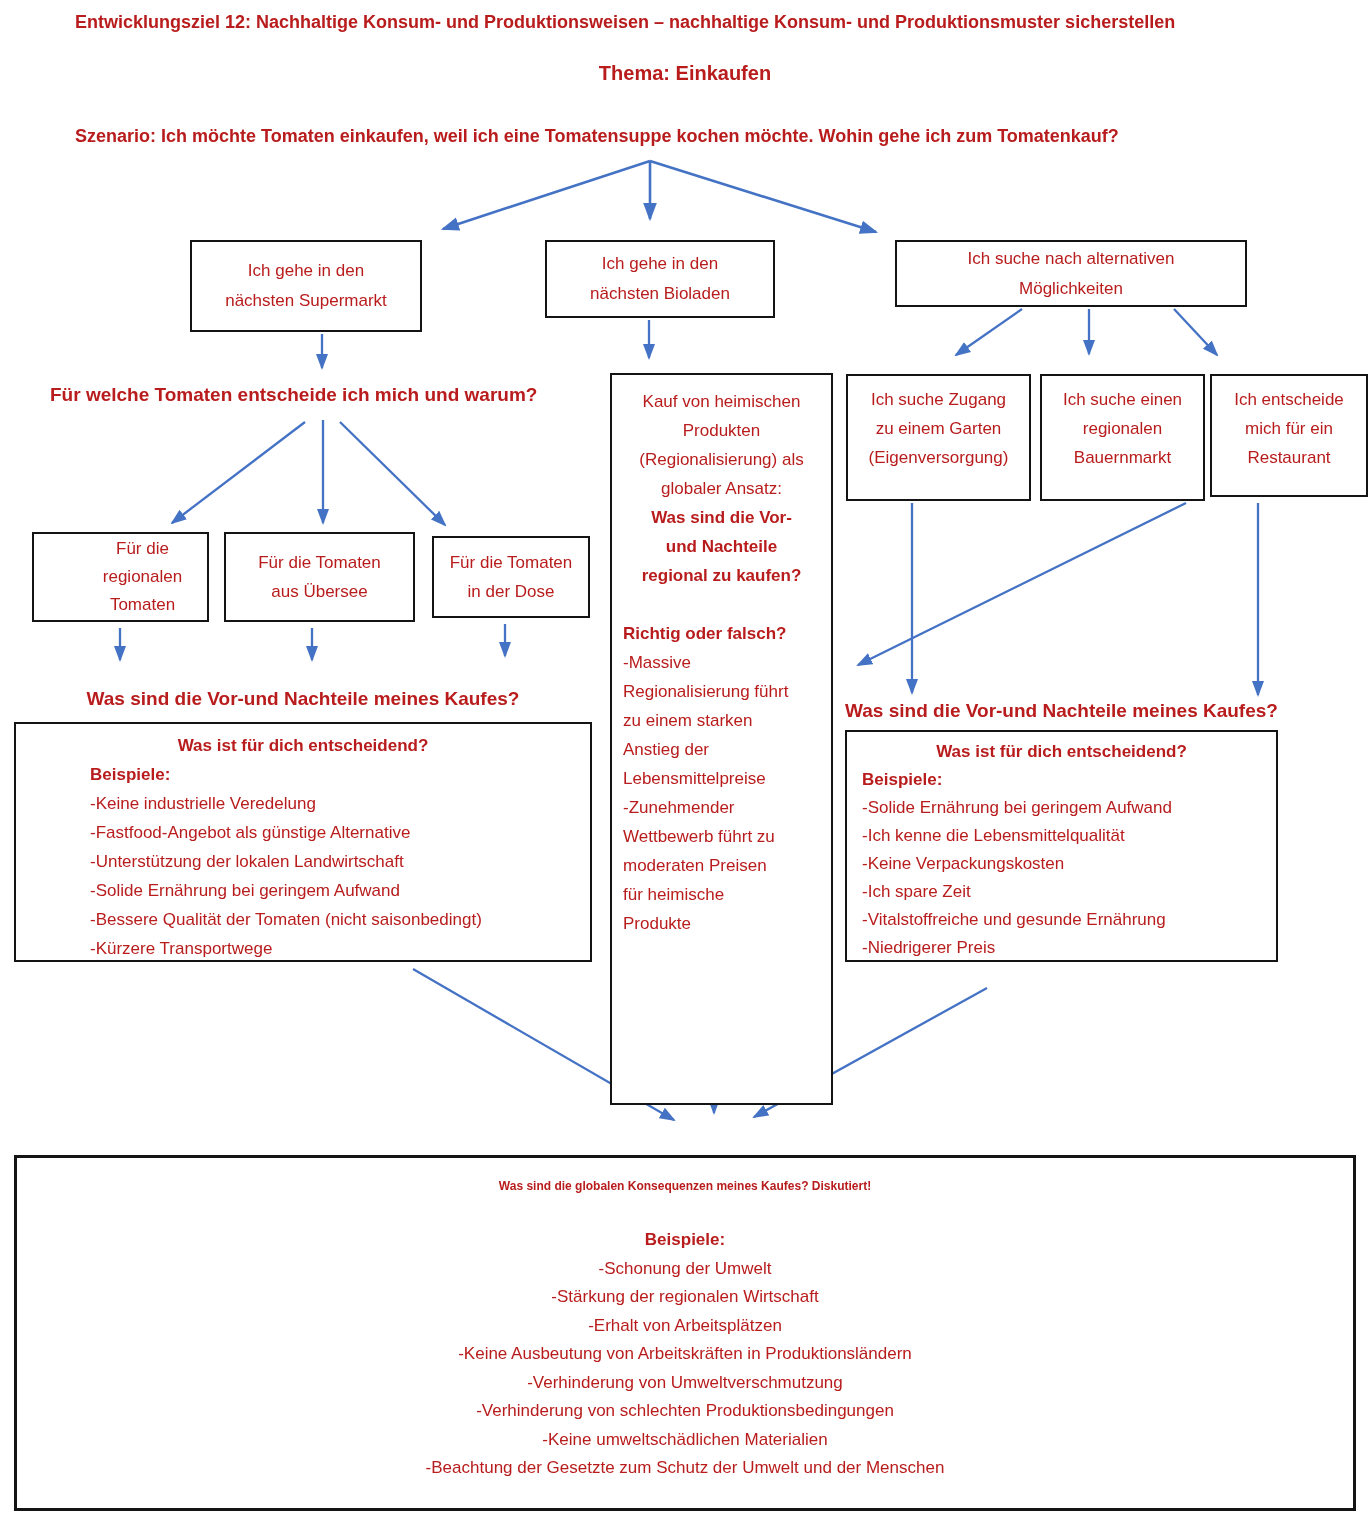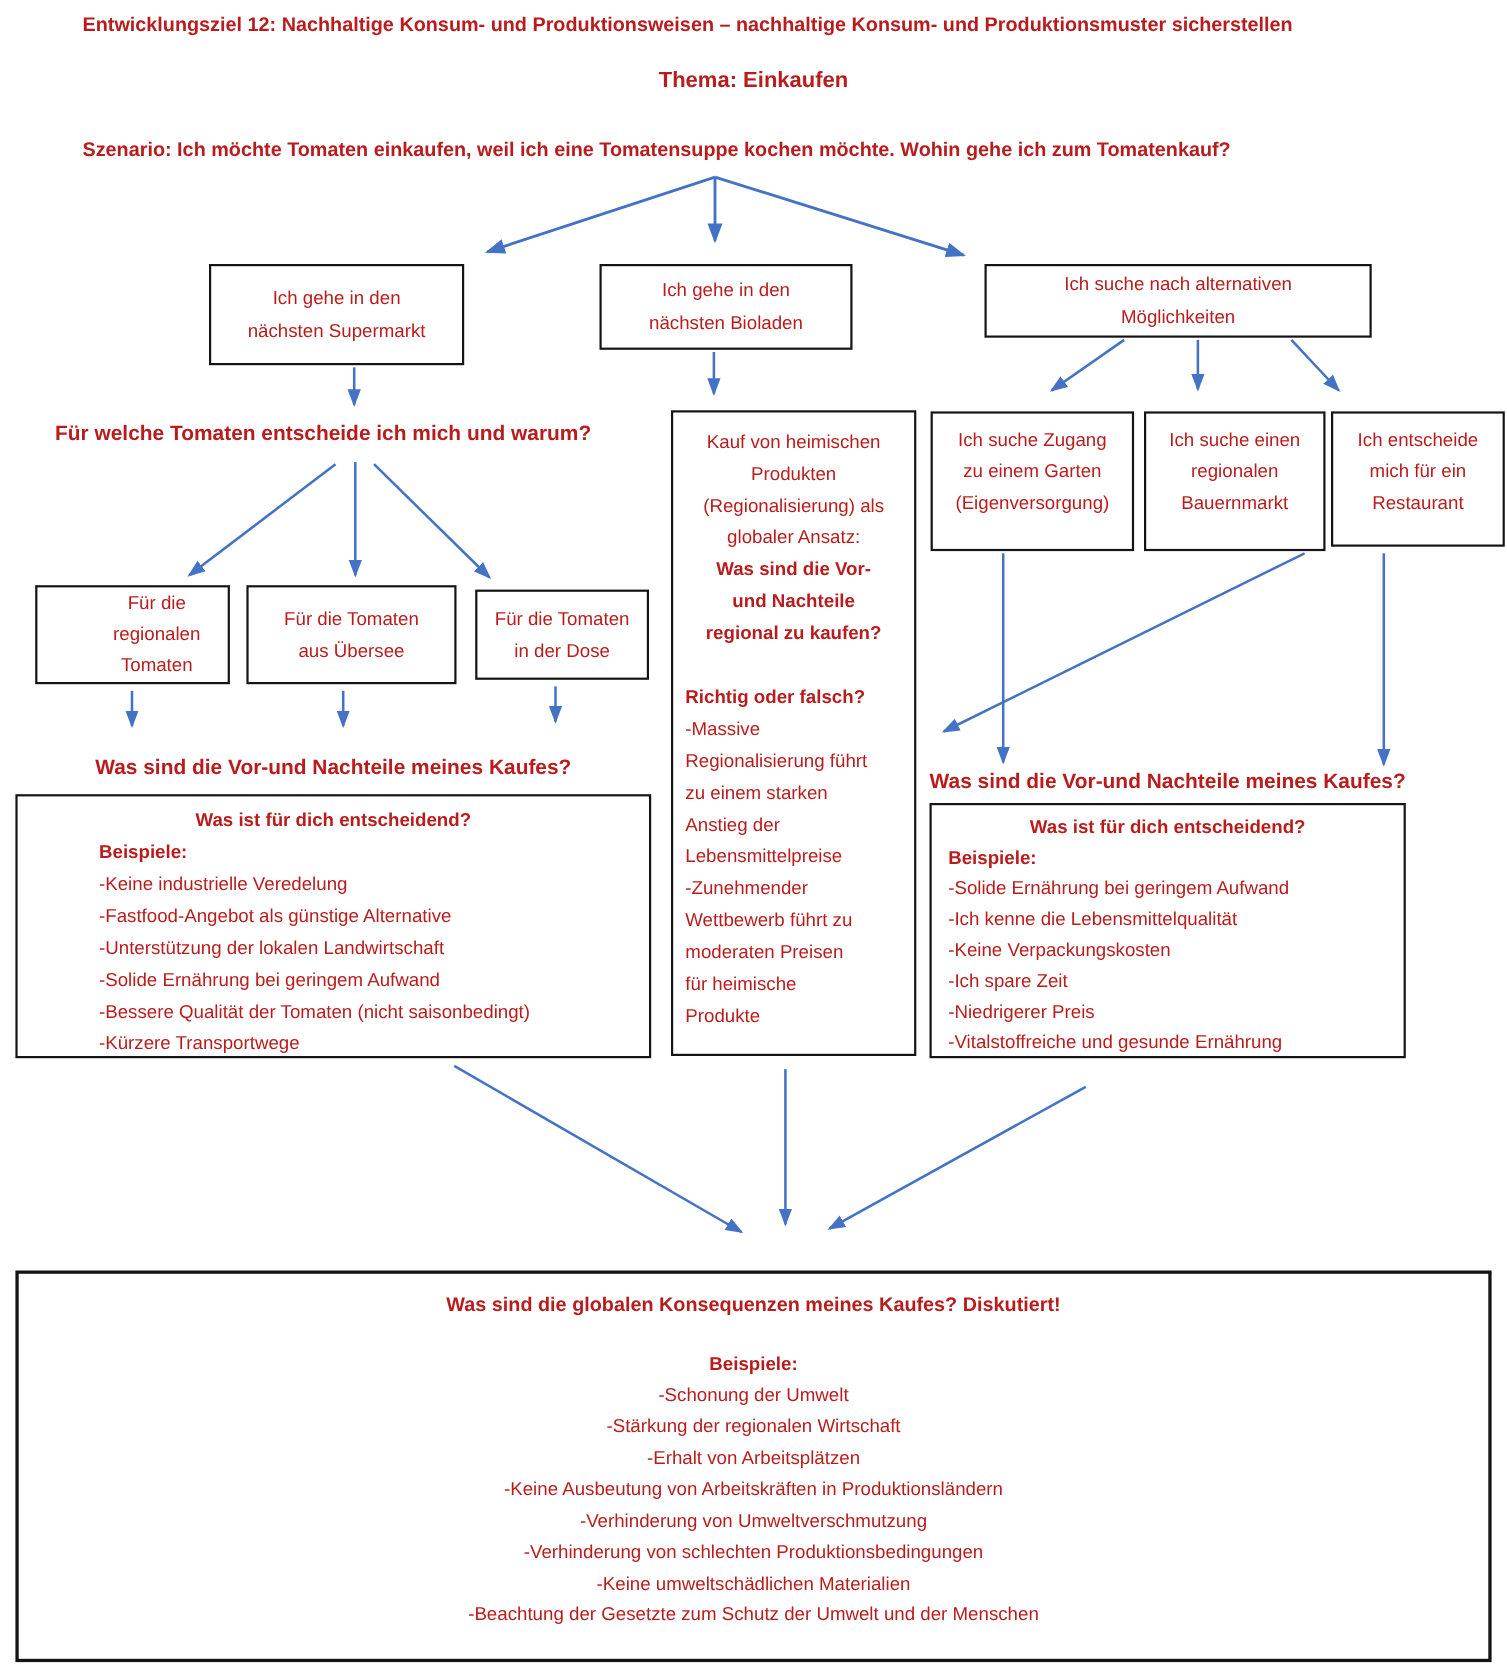--- a/index.html
+++ b/index.html
@@ -27,21 +27,21 @@
   .listline{font-size:17px;}
   .leftlist .listline{line-height:29px;padding-left:74px;}
   .leftlist .boxtitle{line-height:29px;text-align:center;font-weight:bold;}
   .rightlist .listline{line-height:28px;padding-left:15px;}
   .rightlist .boxtitle{line-height:28px;text-align:center;font-weight:bold;}
   .kaufbox{padding:12px 6px 0 6px;}
   .kaufbox .blank{height:29px;}
   .kaufbox .qz{padding-left:5px;text-align:left;}
   .consq{text-align:center;padding-top:14px;border-width:3px;}
   .consq .cline{line-height:28.5px;font-size:17px;}
-  .consq .ctitle{font-size:18px;font-weight:bold;line-height:28px;}
+  .consq .ctitle{font-size:12px;font-weight:bold;line-height:28px;}
   .consq .cgap{height:26px;}
   .altbox{display:flex;justify-content:center;text-align:center;padding-top:9px;}
 </style>
 </head>
 <body>
 
 <div class="canvas">
 
   <svg class="arrows" viewBox="0 0 1370 1519" xmlns="http://www.w3.org/2000/svg">
     <defs>
@@ -98,21 +98,21 @@
     <div class="boxtitle">Was ist für dich entscheidend?</div>
     <div class="listline bold">Beispiele:</div>
     <div class="listline">-Keine industrielle Veredelung</div>
     <div class="listline">-Fastfood-Angebot als günstige Alternative</div>
     <div class="listline">-Unterstützung der lokalen Landwirtschaft</div>
     <div class="listline">-Solide Ernährung bei geringem Aufwand</div>
     <div class="listline">-Bessere Qualität der Tomaten (nicht saisonbedingt)</div>
     <div class="listline">-Kürzere Transportwege</div>
   </div>
 
-  <div class="box kaufbox" style="left:610px;top:373px;width:223px;height:587px;">
+  <div class="box kaufbox" style="left:610px;top:373px;width:223px;height:732px;">
     <div class="pre center">Kauf von heimischen
 Produkten
 (Regionalisierung) als
 globaler Ansatz:</div>
     <div class="pre center bold">Was sind die Vor-
 und Nachteile
 regional zu kaufen?</div>
     <div class="blank"></div>
     <div class="bold qz">Richtig oder falsch?</div>
     <div class="pre qz">-Massive
@@ -139,22 +139,22 @@
 
   <div class="abs qheading" style="left:845px;top:700px;width:433px;text-align:center;">Was sind die Vor-und Nachteile meines Kaufes?</div>
 
   <div class="box rightlist" style="left:845px;top:730px;width:433px;height:232px;padding-top:6px;">
     <div class="boxtitle">Was ist für dich entscheidend?</div>
     <div class="listline bold">Beispiele:</div>
     <div class="listline">-Solide Ernährung bei geringem Aufwand</div>
     <div class="listline">-Ich kenne die Lebensmittelqualität</div>
     <div class="listline">-Keine Verpackungskosten</div>
     <div class="listline">-Ich spare Zeit</div>
+    <div class="listline">-Vitalstoffreiche und gesunde Ernährung</div>
     <div class="listline">-Niedrigerer Preis</div>
-    <div class="listline">-Vitalstoffreiche und gesunde Ernährung</div>
   </div>
 
   <div class="box consq" style="left:14px;top:1155px;width:1342px;height:356px;">
     <div class="ctitle">Was sind die globalen Konsequenzen meines Kaufes? Diskutiert!</div>
     <div class="cgap"></div>
     <div class="cline bold">Beispiele:</div>
     <div class="cline">-Schonung der Umwelt</div>
     <div class="cline">-Stärkung der regionalen Wirtschaft</div>
     <div class="cline">-Erhalt von Arbeitsplätzen</div>
     <div class="cline">-Keine Ausbeutung von Arbeitskräften in Produktionsländern</div>

